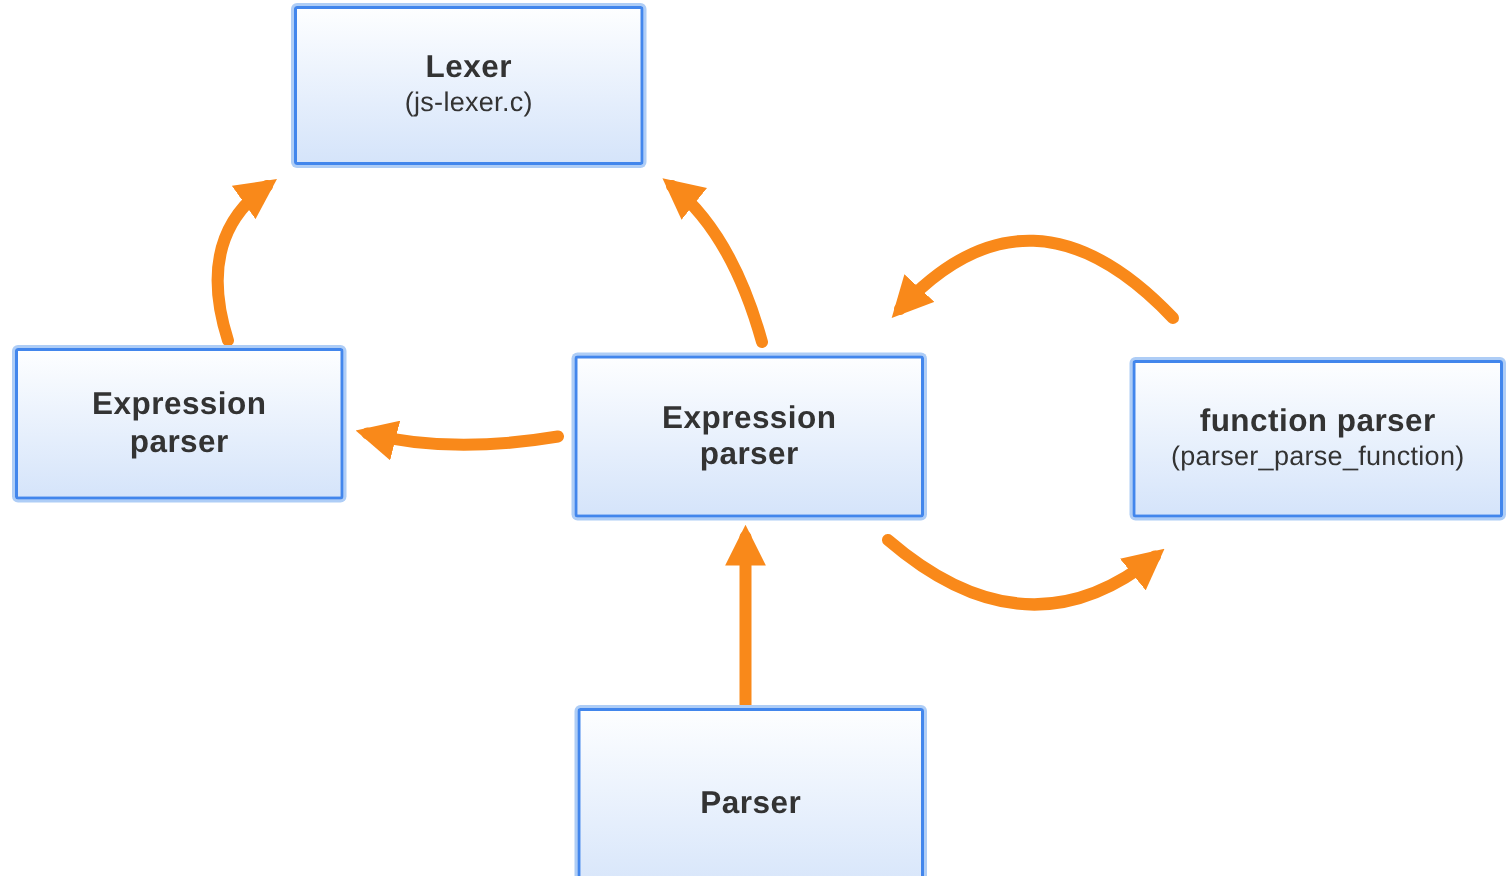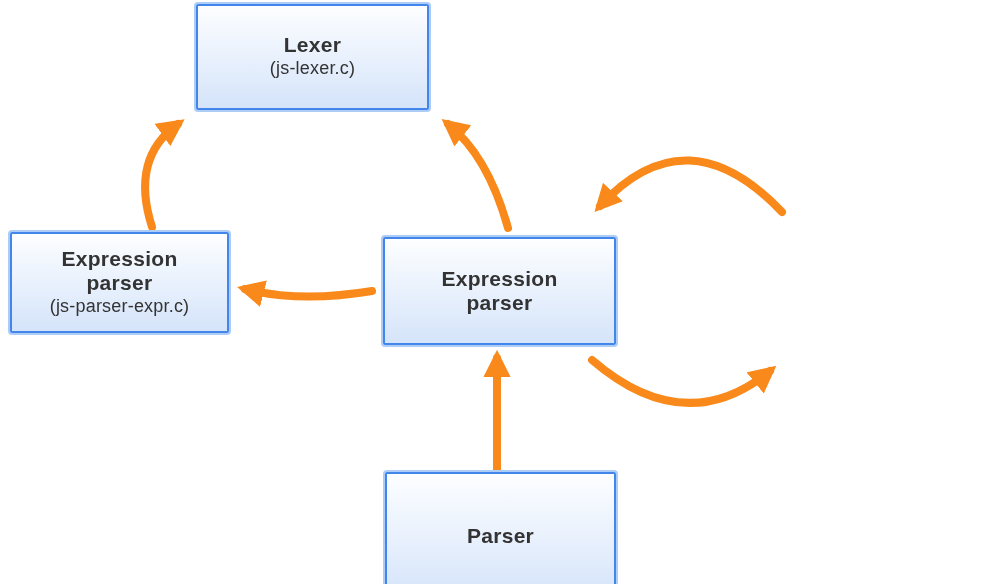--- a/index.html
+++ b/index.html
@@ -87,25 +87,28 @@
     <path class="edge" d="M 497 470 L 497 358" marker-end="url(#ah)"></path>
   </svg>
 
   <div class="node node-lexer">
     <div class="node-title">Lexer</div>
     <div class="node-subtitle">(js-lexer.c)</div>
   </div>
 
   <div class="node node-expression">
     <div class="node-title wrap-title">Expression parser</div>
-    <div class="node-subtitle">(js-parser-expr.c)</div>
   </div>
 
   <div class="node node-statement">
     <div class="node-title wrap-title">Expression parser</div>
   </div>
 
+  <div class="node node-function">
+    <div class="node-title">function parser</div>
+    <div class="node-subtitle">(parser_parse_function)</div>
+  </div>
 
   <div class="node node-parser">
     <div class="node-title">Parser</div>
   </div>
 
 </div>
 
 </body></html>

